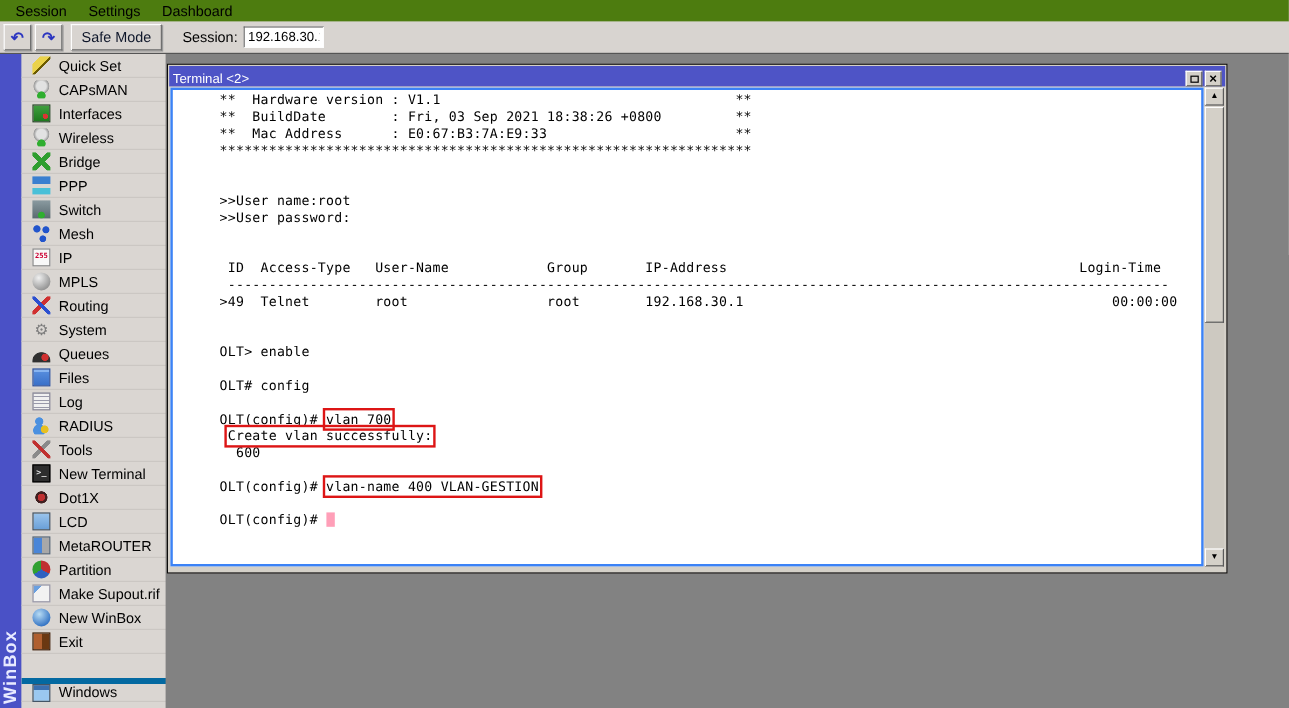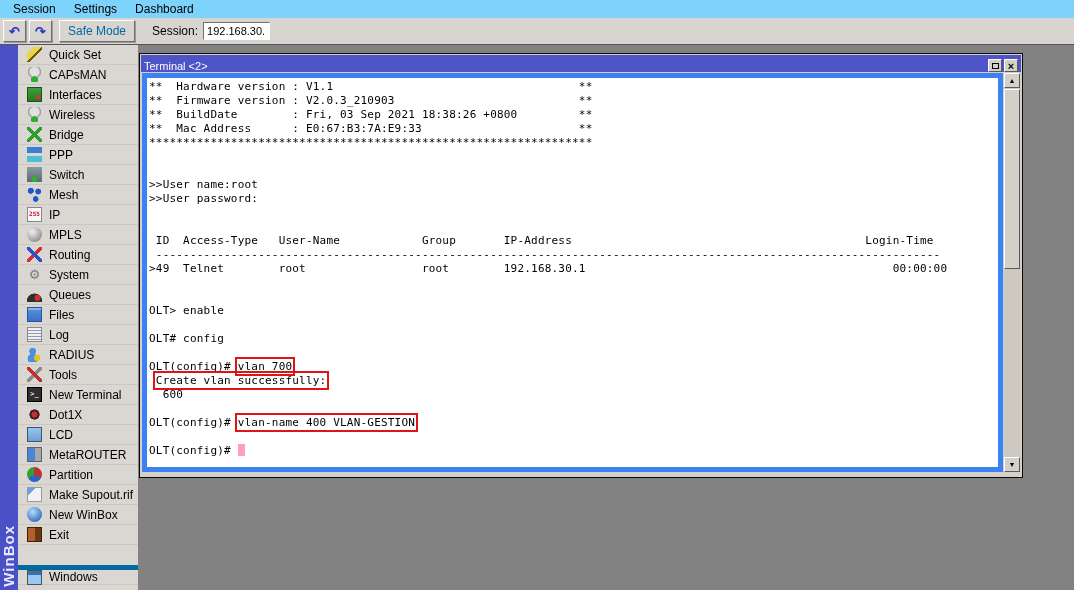--- a/index.html
+++ b/index.html
@@ -1,31 +1,31 @@
 <!DOCTYPE html>
 <html><head>
 <meta charset="utf-8">
 <style>
   * { margin:0; padding:0; box-sizing:border-box; }
   html,body { width:1074px; height:590px; overflow:hidden; background:#d8d4d0;
     font-family:"Liberation Sans", sans-serif; }
 
   
   #menubar { position:absolute; left:0; top:0; width:1074px; height:18px;
-    background:#7dd3fc; display:flex; align-items:center; padding-left:4px; }
+    background:#4d7c0f; display:flex; align-items:center; padding-left:4px; }
   .mitem { font-size:12px; color:#000; padding:1px 9px; cursor:default; }
 
   
   #toolbar { position:absolute; left:0; top:18px; width:1074px; height:27px;
     background:#d8d4d0; border-bottom:1px solid #555; display:flex; align-items:center; }
   .tbtn { height:22px; background:#d8d4d0; border:1px solid;
     border-color:#fdfdfd #6f6f6f #6f6f6f #fdfdfd; box-shadow:1px 1px 0 #9a9a9a;
     display:flex; align-items:center; justify-content:center; font-size:13px; }
   #undo-btn,#redo-btn { width:23px; margin-left:3px; color:#2b35c0; font-weight:bold; }
-  #safe-mode-btn { width:76px; margin-left:7px; font-size:12px; color:#0369a1; }
+  #safe-mode-btn { width:76px; margin-left:7px; font-size:12px; color:#0f172a; }
   #session-label { font-size:12px; margin-left:17px; margin-right:5px; }
   #session-input { width:67px; height:18px; border:1px solid;
     border-color:#6f6f6f #fdfdfd #fdfdfd #6f6f6f; background:#fff; font-size:11px;
     font-family:"Liberation Sans",sans-serif; padding:0 3px; }
 
   
   #brand-strip { position:absolute; left:0; top:45px; width:18px; height:545px;
     background:#4a51c6; }
   #brand-text { position:absolute; bottom:3px; left:0; width:18px;
     writing-mode:vertical-rl; transform:rotate(180deg); color:#e8eaff;
@@ -78,21 +78,21 @@
   #term-titlebar { position:absolute; left:1px; top:1px; right:1px; height:17px;
     background:#4e54c6; color:#fff; display:flex; align-items:flex-end;
     font-size:11px; padding:0 3px; }
   #term-title { flex:1; }
   .wbtn { width:14px; height:13px; margin-left:2px; background:#d4d0c8;
     border:1px solid; border-color:#fdfdfd #5a5a5a #5a5a5a #fdfdfd;
     display:flex; align-items:center; justify-content:center; color:#000; }
   .wbtn .sq { width:7px; height:6px; border:1px solid #000; display:block; }
   .wbtn.close { font-size:11px; font-weight:bold; line-height:10px; }
   #term-content { position:absolute; left:2px; top:19px; right:19px; bottom:5px;
-    background:#fff; border:5px solid #3b82f6; overflow:hidden; }
+    background:#fff; border:2px solid #3b82f6; overflow:hidden;padding-left:37px; }
   #term-pre { font-family:"DejaVu Sans Mono",monospace; font-size:11px;
     line-height:14px; letter-spacing:0.2px; color:#000; padding:2px 0 0 2px; }
   .tline { height:14px; white-space:pre; }
   .hl { outline:2px solid #dd1515; outline-offset:1px; }
   .cursor { display:inline-block; width:7px; height:12px; background:#ff9fb8;
     vertical-align:-2px; }
 
   
   #term-vscroll { position:absolute; top:19px; right:2px; width:16px; bottom:5px;
     background:#cdc9c1; }
@@ -251,21 +251,20 @@
       <span class="wbtn">
           <span class="sq"></span>
         </span>
       <span class="wbtn close">
           <span>×</span>
         </span>
     </div>
     <div id="term-content">
       <div id="term-pre">
           <div class="tline"><span>**  Hardware version : V1.1                                    **</span></div>
-          <div class="tline"><span>**  Firmware version : V2.0.3_210903                           **</span></div>
           <div class="tline"><span>**  BuildDate        : Fri, 03 Sep 2021 18:38:26 +0800         **</span></div>
           <div class="tline"><span>**  Mac Address      : E0:67:B3:7A:E9:33                       **</span></div>
           <div class="tline"><span>*****************************************************************</span></div>
           <div class="tline"></div>
           <div class="tline"></div>
           <div class="tline"><span>&gt;&gt;User name:root</span></div>
           <div class="tline"><span>&gt;&gt;User password:</span></div>
           <div class="tline"></div>
           <div class="tline"></div>
           <div class="tline"><span> ID  Access-Type   User-Name            Group       IP-Address                                           Login-Time</span></div>

